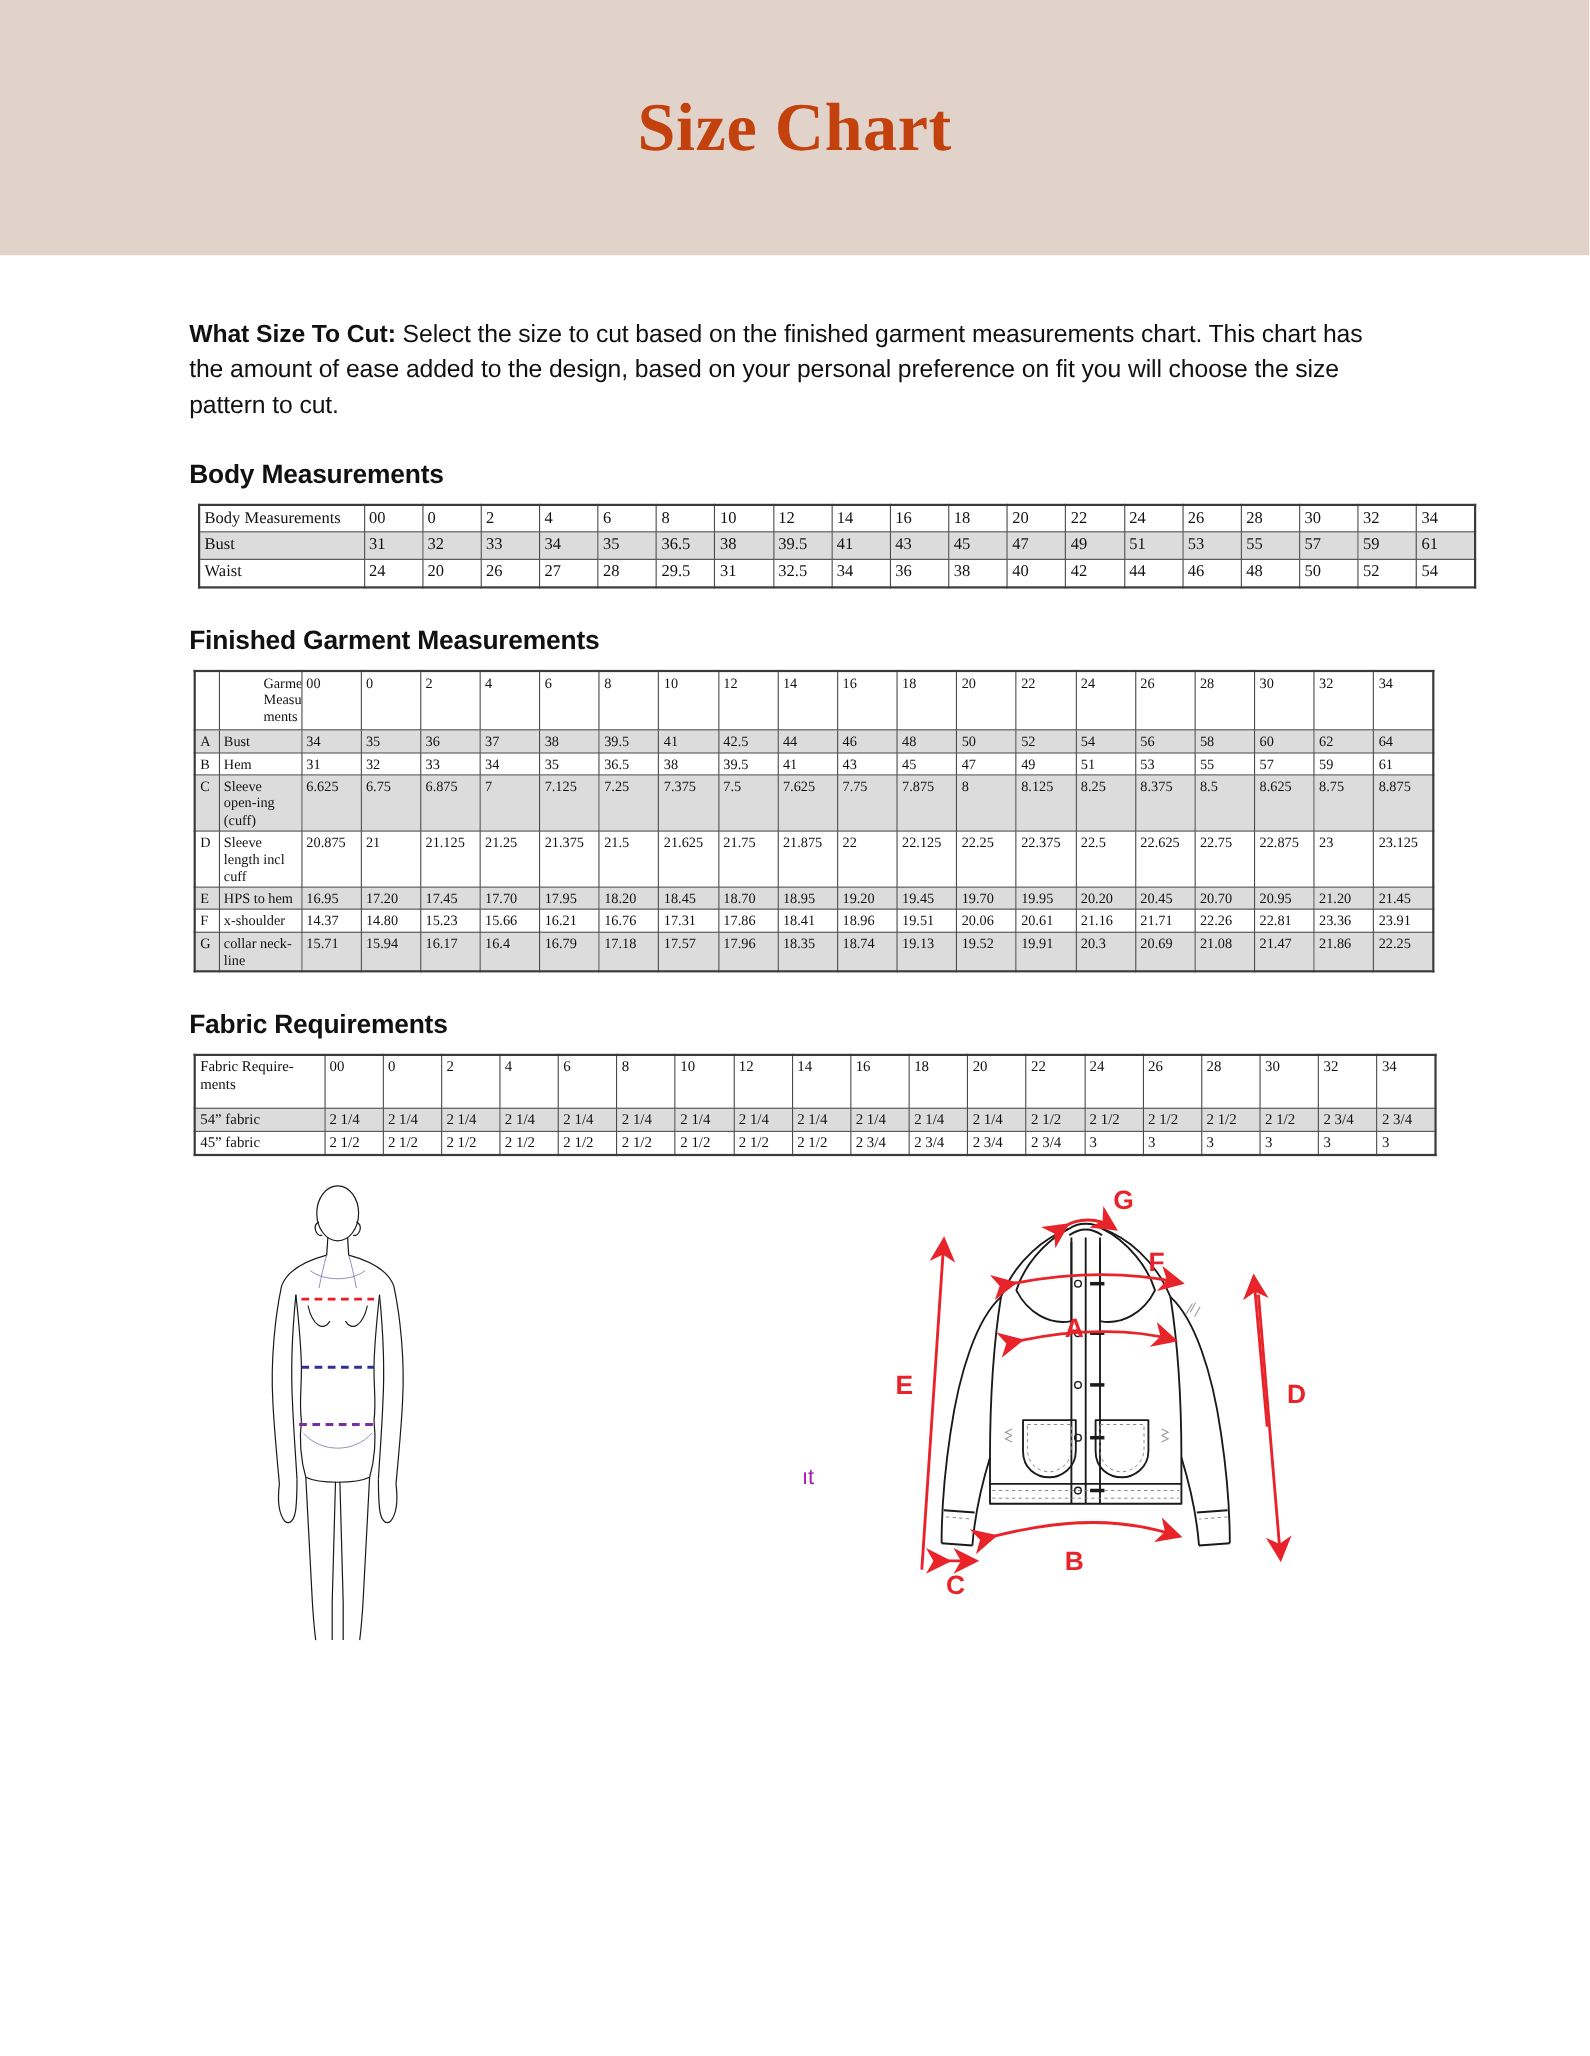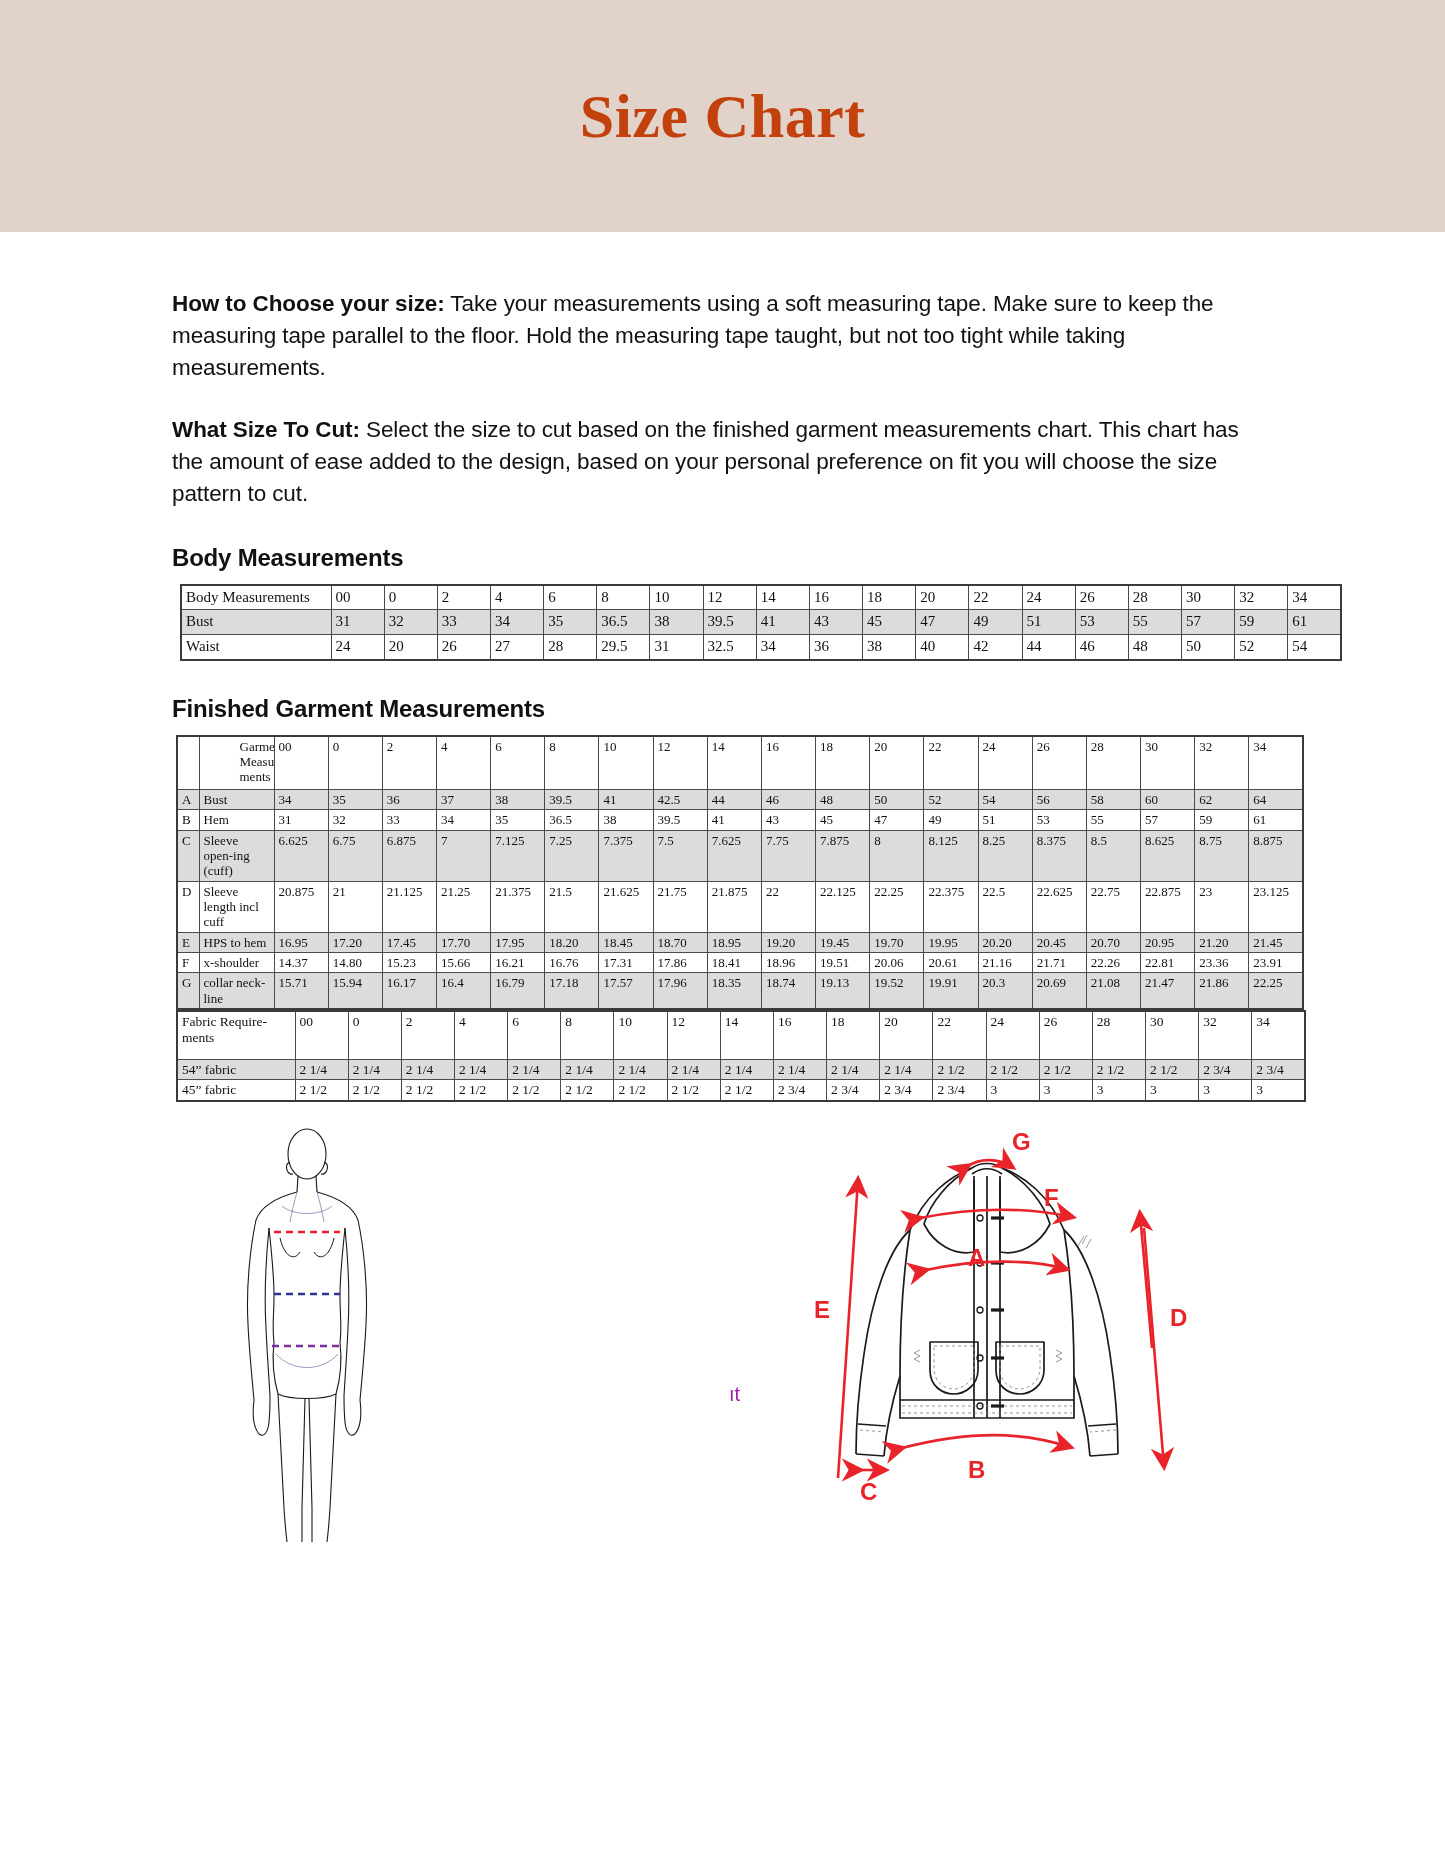--- a/index.html
+++ b/index.html
@@ -119,21 +119,20 @@
 </head>
 <body>
 
 <div class="banner">
   <div class="banner-title">Size Chart</div>
 </div>
 
 <div class="page">
 
   <div class="intro-block">
-    <p class="intro-p"><strong>How to Choose your size:</strong><span> Take your measurements using a soft measuring tape. Make sure to keep the measuring tape parallel to the floor. Hold the measuring tape taught, but not too tight while taking measurements.</span></p>
     <p class="intro-p"><strong>What Size To Cut:</strong><span>  Select the size to cut based on the finished garment measurements chart. This chart has the amount of ease added to the design, based on your personal preference on fit you will choose the size pattern to cut.</span></p>
   </div>
 
   <div class="section-heading">Body Measurements</div>
   <table class="chart" id="body-table">
     <tbody>
         <tr class="row-plain">
           <td class="lbl">Body Measurements</td>
           <td>00</td>
           <td>0</td>
@@ -385,20 +384,21 @@
           <td>20.3</td>
           <td>20.69</td>
           <td>21.08</td>
           <td>21.47</td>
           <td>21.86</td>
           <td>22.25</td>
         </tr>
       </tbody>
   </table>
 
+  <div class="section-heading">Fabric Requirements</div>
   <table class="chart" id="fabric-table">
     <tbody>
         <tr class="row-plain">
           <td class="lbl" style="height: 48px;">Fabric Require-ments</td>
           <td>00</td>
           <td>0</td>
           <td>2</td>
           <td>4</td>
           <td>6</td>
           <td>8</td>

